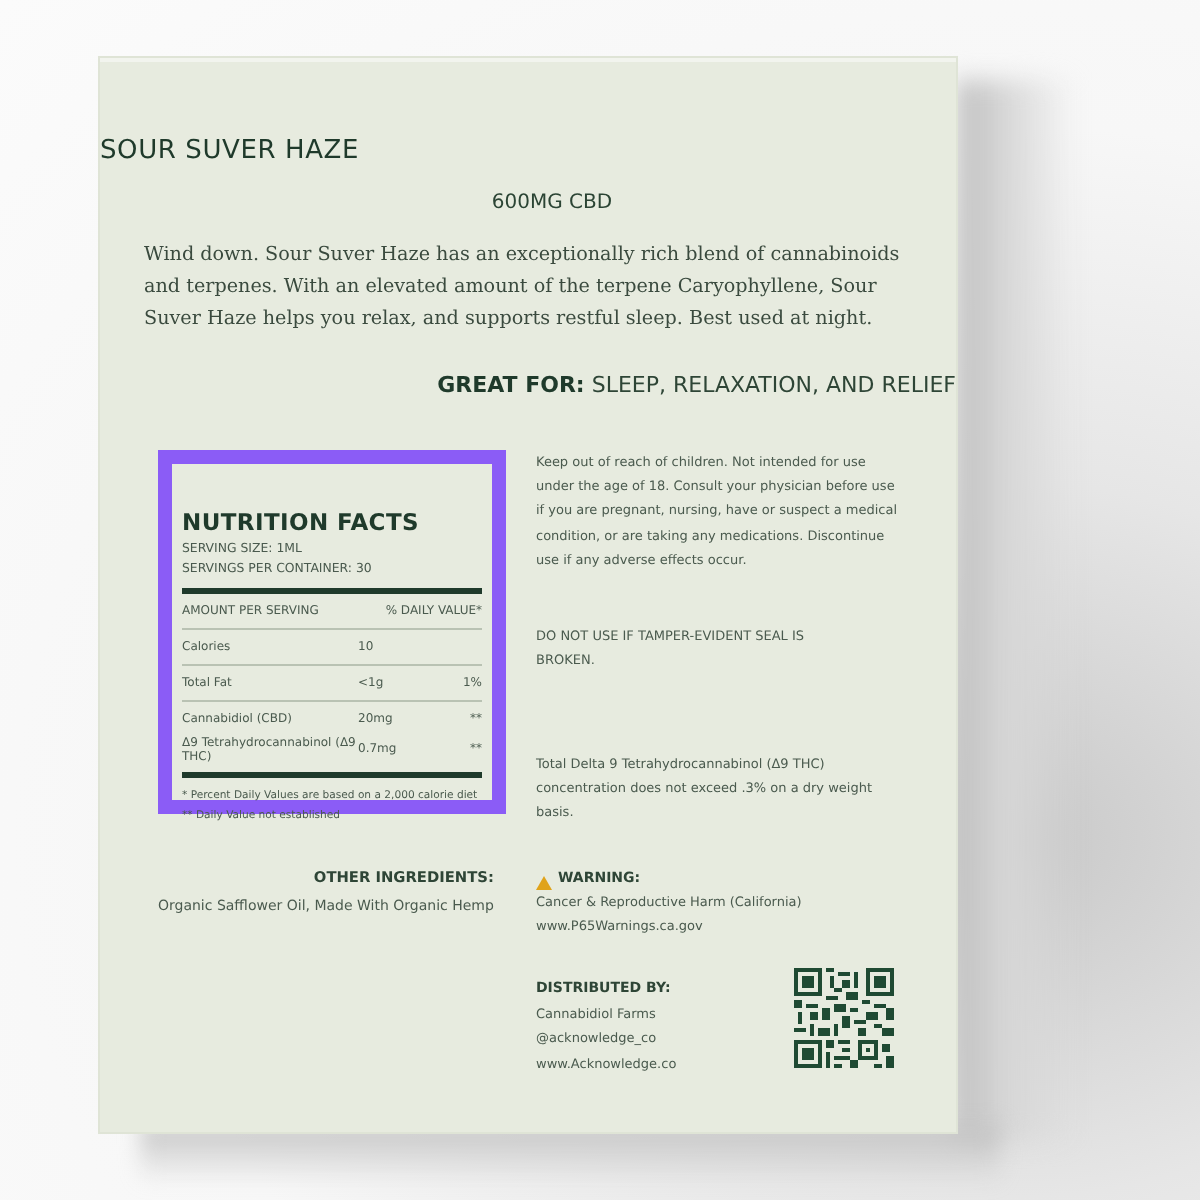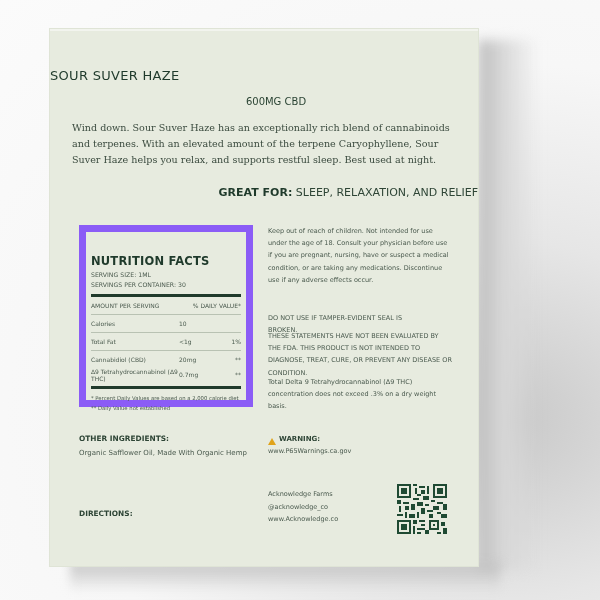--- a/index.html
+++ b/index.html
@@ -55,21 +55,21 @@
   .nf-thick { border-top:3px solid #1f3a2b; margin:6px 0 0 0; }
   .nf-thin { border-top:1px solid #b9c2b3; }
   .nf-row { display:flex; height:17px; align-items:center; font-size:6px; }
   .nf-row .lbl { flex:1; }
   .nf-row .amt { width:44px; text-align:left; }
   .nf-row .pct { width:18px; text-align:right; }
   .nf-row.head .amt { width:80px; text-align:right; }
   .nf-foot { font-size:5.3px; line-height:10px; margin-top:4px; }
 
   .left-sec { position:absolute; left:29px; font-size:7px; color:#4a5a4e; line-height:14px; }
-  .left-sec .h { font-weight:bold; color:#2e4536; font-size:7.4px; }
+  .left-sec .h { font-weight:bold; color:#2e4536; font-size:7.4px;text-align:right; }
 
   .right-col { position:absolute; left:218px; width:190px; font-size:6.5px; line-height:12.2px; color:#4a5a4e; }
   .warn-h { font-weight:bold; color:#2e4536; font-size:7px; display:flex; align-items:flex-end; gap:3px; }
   .warn-icon { width:0; height:0; border-left:4px solid transparent; border-right:4px solid transparent; border-bottom:7px solid #e0a31a; display:inline-block; }
   .dist-h { font-weight:bold; color:#2e4536; font-size:7px; }
 
   .qr { position:absolute; left:347px; top:455px; width:50px; height:50px; }
 </style>
 </head>
 <body>
@@ -125,38 +125,38 @@
       <div>* Percent Daily Values are based on a 2,000 calorie diet</div>
       <div>** Daily Value not established</div>
     </div>
   </div>
 
   <div class="left-sec" style="top:403px;">
     <div class="h">OTHER INGREDIENTS:</div>
     <div>Organic Safflower Oil, Made With Organic Hemp</div>
   </div>
   <div class="left-sec" style="top:478px; width:170px;">
-    <div class="h">DIRECTIONS:</div>
   </div>
 
   <div class="right-col" style="top:196px; width:184px;">Keep out of reach of children. Not intended for use under the age of 18. Consult your physician before use if you are pregnant, nursing, have or suspect a medical condition, or are taking any medications. Discontinue use if any adverse effects occur.</div>
   <div class="right-col bold" style="top:267px; width:150px;margin-top:16px;">DO NOT USE IF TAMPER-EVIDENT SEAL IS BROKEN.</div>
-  <div class="right-col bold" style="top:301px; width:184px;">THESE STATEMENTS HAVE NOT BEEN EVALUATED BY THE FDA. THIS PRODUCT IS NOT INTENDED TO DIAGNOSE, TREAT, CURE, OR PREVENT ANY DISEASE OR CONDITION.</div>
   <div class="right-col" style="top:347px; width:170px;">Total Delta 9 Tetrahydrocannabinol (Δ9 THC) concentration does not exceed .3% on a dry weight basis.</div>
 
   <div class="right-col" style="top:404px;">
     <div class="warn-h">
       <span class="warn-icon"></span>
       <span>WARNING:</span>
     </div>
+    <div>Cancer &amp; Reproductive Harm (California)</div>
     <div>www.P65Warnings.ca.gov</div>
   </div>
 
   <div class="right-col" style="top:459px; line-height:12.5px;">
-    <div>Acknowledge Farms</div>
+    <div class="dist-h">DISTRIBUTED BY:</div>
+    <div>Cannabidiol Farms</div>
     <div>@acknowledge_co</div>
     <div>www.Acknowledge.co</div>
   </div>
 
   <svg class="qr" viewBox="0 0 25 25" shape-rendering="crispEdges">
     <rect width="25" height="25" fill="#e7ebdf"></rect>
     <g fill="#1f4a33">
       <rect x="0" y="0" width="7" height="7"></rect>
         <rect x="1" y="1" width="5" height="5" fill="#e7ebdf"></rect>
         <rect x="2" y="2" width="3" height="3"></rect>

